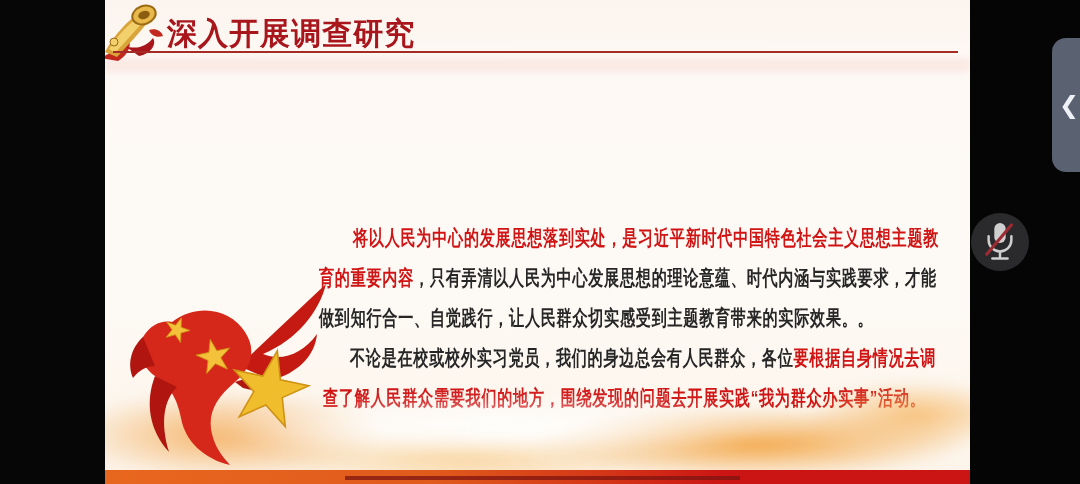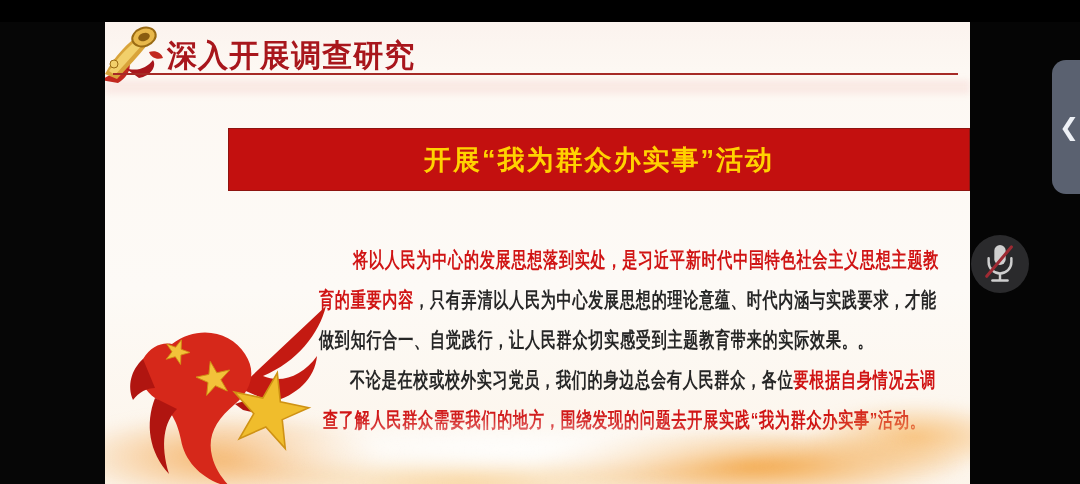--- a/index.html
+++ b/index.html
@@ -1,18 +1,18 @@
 <!DOCTYPE html>
 <html><head>
 <meta charset="utf-8">
 <style>
   html,body{margin:0;padding:0;background:#000;}
   body{width:1080px;height:484px;position:relative;overflow:hidden;
        font-family:"Liberation Sans","DejaVu Sans",sans-serif;}
-  .stage{position:absolute;inset:0;margin-top:22px;}
+  .stage{position:absolute;inset:0;}
 
   
   .bar-left{position:absolute;left:0;top:0;width:105px;height:484px;background:#060606;}
   .bar-right{position:absolute;left:970px;top:0;width:110px;height:484px;background:#050505;}
 
   
   .slide{position:absolute;left:105px;top:0;width:865px;height:484px;overflow:hidden;
          background:linear-gradient(180deg,#fbf3ee 0%,#fdf8f3 10%,#fdfaf6 55%,#fcf4e9 100%);}
   .pink-band{position:absolute;left:0;top:58px;width:865px;height:14px;
              background:rgba(236,150,140,0.14);filter:blur(3px);}
@@ -85,23 +85,20 @@
       <path d="M8,50 C18,31 31,19 42,11 L51,20 C42,31 31,43 20,55 Z" fill="#d9a43a"></path>
       <path d="M12,47 C21,33 31,23 41,15 L46,20 C38,29 28,40 18,51 Z" fill="#f2d06b"></path>
       <ellipse cx="47" cy="13" rx="12" ry="9" transform="rotate(-20 47 13)" fill="#e8b84b" stroke="#9a6b14" stroke-width="2"></ellipse>
       <ellipse cx="47" cy="13" rx="6" ry="4" transform="rotate(-20 47 13)" fill="#8a5d10"></ellipse>
       <circle cx="17" cy="40" r="4" fill="#f2d06b" stroke="#9a6b14"></circle>
       <path d="M52,28 C58,26 64,28 66,34 C60,36 54,34 52,28 Z" fill="#c2281e"></path>
     </svg>
     <div class="slide-title">深入开展调查研究</div>
     <div class="title-underline"></div>
 
-    <div class="banner">
-      <span class="banner-text">开展“我为群众办实事”活动</span>
-    </div>
 
     <div class="bline l1 red">将以人民为中心的发展思想落到实处，是习近平新时代中国特色社会主义思想主题教</div>
     <div class="bline l2"><span class="red">育的重要内容</span><span>，只有弄清以人民为中心发展思想的理论意蕴、时代内涵与实践要求，才能</span></div>
     <div class="bline l3">做到知行合一、自觉践行，让人民群众切实感受到主题教育带来的实际效果。。</div>
     <div class="bline l4"><span>不论是在校或校外实习党员，我们的身边总会有人民群众，各位</span><span class="red">要根据自身情况去调</span></div>
     <div class="bline l5 red">查了解人民群众需要我们的地方，围绕发现的问题去开展实践“我为群众办实事”活动。</div>
 
     <div class="cloud c1"></div>
     <div class="cloud c4"></div>
     <div class="cloud c2"></div>

